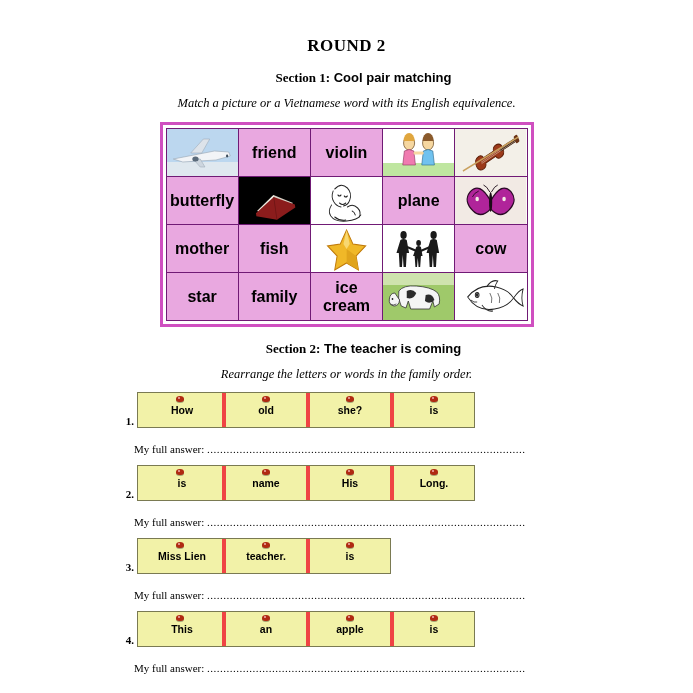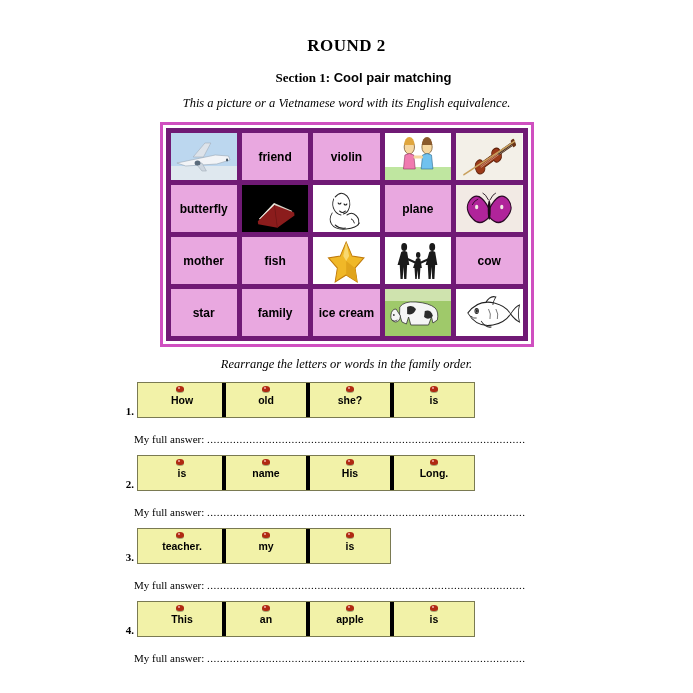--- a/index.html
+++ b/index.html
@@ -58,26 +58,26 @@
     background: #ffffff;
     padding: 3px;
     box-sizing: border-box;
   }
   .grid {
     width: 100%;
     border-collapse: collapse;
     table-layout: fixed;
   }
   .grid td {
-    border: 5px solid #701a75;
+    border: 1px solid #701a75;
     width: 25%;
     height: 47px;
     text-align: center;
     vertical-align: middle;
-    font-size: 12px;
+    font-size: 16px;
     font-weight: bold;
     padding: 0;
     overflow: hidden;
     margin-left: 45px;
   }
   .cell-word {
     background: #e9a8e0;
   }
   .cell-pic {
     background: #ffffff;
@@ -113,21 +113,21 @@
   }
   .strip {
     display: flex;
     height: 36px;
     border: 1px solid #7a7a52;
     box-sizing: border-box;
   }
   .chunk {
     width: 84px;
     background: #f2f2a8;
-    border-left: 4px solid #000000;
+    border-left: 4px solid #ef4444;
     position: relative;
     display: flex;
     align-items: center;
     justify-content: center;
     font-size: 10.5px;
     font-weight: bold;
     box-sizing: border-box;
   }
   .chunk:first-child {
     border-left: none;
@@ -181,21 +181,21 @@
 
 <div class="page">
 
   <div class="round-title">ROUND 2</div>
 
   <div class="section-title">
     <span class="s-label">Section 1:</span>
     <span>Cool pair matching</span>
   </div>
 
-  <div class="section-instruction">This a picture or a Vietnamese word with its English equivalence.</div>
+  <div class="section-instruction">Match a picture or a Vietnamese word with its English equivalence.</div>
 
   <div class="grid-wrap">
     <table class="grid">
       <tbody>
           <tr>
         <td class="cell-pic">
           <span class="pic">
             <svg viewBox="0 0 90 47" width="100%" height="47" preserveAspectRatio="none">
               <rect x="0" y="0" width="90" height="47" fill="#bcd7ef"></rect>
               <rect x="0" y="33" width="90" height="14" fill="#dfe8ef"></rect>
@@ -358,20 +358,24 @@
                 <path d="M54 20 q4 5 2 10" fill="none" stroke-width="0.7"></path>
               </g>
             </svg>
           </span>
         </td>
       </tr>
     </tbody>
       </table>
   </div>
 
+  <div class="section-title">
+    <span class="s-label">Section 2:</span>
+    <span>The teacher is coming</span>
+  </div>
 
   <div class="section-instruction">Rearrange the letters or words in the family order.</div>
 
   <div class="strips">
 
     <div class="strip-row">
       <div class="strip-num">1.</div>
       <div class="strip">
         <div class="chunk">
             <span class="pin"></span>
@@ -418,25 +422,25 @@
     </div>
     <div class="answer-line">
       <span>My full answer: </span><span class="dots">..................................................................................................</span>
     </div>
 
     <div class="strip-row">
       <div class="strip-num">3.</div>
       <div class="strip">
         <div class="chunk">
             <span class="pin"></span>
+            <span>Miss Lien</span>
+          </div>
+        <div class="chunk">
+            <span class="pin"></span>
             <span>teacher.</span>
-          </div>
-        <div class="chunk">
-            <span class="pin"></span>
-            <span>my</span>
           </div>
         <div class="chunk">
             <span class="pin"></span>
             <span>is</span>
           </div>
       </div>
     </div>
     <div class="answer-line">
       <span>My full answer: </span><span class="dots">..................................................................................................</span>
     </div>

